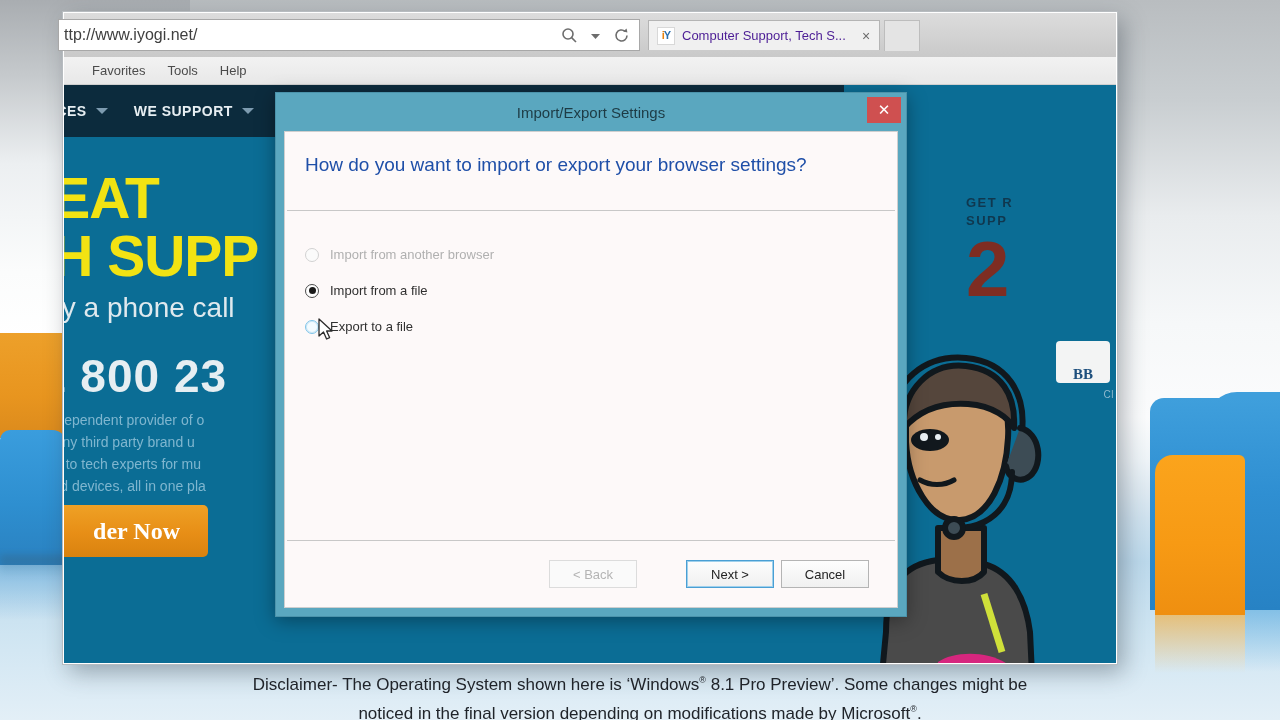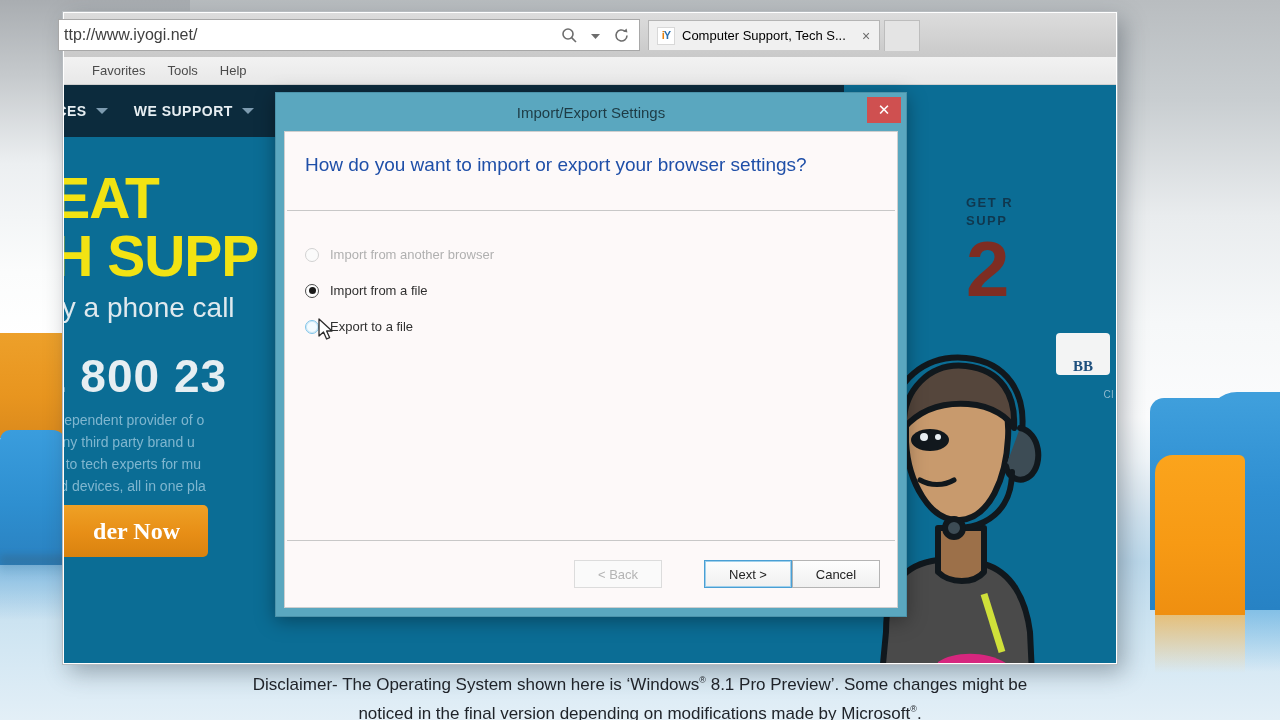--- a/index.html
+++ b/index.html
@@ -44,21 +44,21 @@
   .addr-wrap{flex:0 0 580px;height:30px;margin-left:-6px;background:#ffffff;border:1px solid #a8a8a8;
     display:flex;align-items:center;}
   .addr-text{flex:1;font-size:16px;color:#3f3f3f;padding-left:5px;white-space:nowrap;overflow:hidden;}
   .addr-icons{display:flex;align-items:center;gap:9px;padding-right:9px;color:#6d6d6d;}
   .ico{width:17px;height:17px;display:block;}
   .tab{margin-left:8px;width:232px;height:30px;background:#f0f0f0;border:1px solid #b4b4b4;border-bottom:none;
     display:flex;align-items:center;gap:7px;padding:0 6px 0 8px;box-sizing:border-box;}
   .favicon{width:16px;height:16px;flex:0 0 16px;background:#ffffff;border:1px solid #d8d8d8;
     font-size:11px;font-weight:bold;line-height:14px;text-align:center;color:#e8820c;letter-spacing:-1px;}
   .favicon i{font-style:normal;color:#2b6fae;}
-  .tab-title{flex:1;font-size:13px;color:#000000;white-space:nowrap;overflow:hidden;}
+  .tab-title{flex:1;font-size:13px;color:#4c1d95;white-space:nowrap;overflow:hidden;}
   .tab-close{font-size:14px;color:#6b6b6b;width:14px;text-align:center;}
   .newtab{width:34px;height:30px;margin-left:4px;background:#e4e4e4;border:1px solid #bdbdbd;border-bottom:none;}
   .ie-menubar{height:27px;background:linear-gradient(180deg,#f2f2f2 0%,#e8e8e8 100%);
     display:flex;align-items:center;gap:22px;padding-left:28px;border-bottom:1px solid #cfcfcf;}
   .menu-item{font-size:13px;color:#4b4b4b;}
 
   
   .viewport{position:relative;width:100%;height:578px;overflow:hidden;background:#0b6d95;}
   .site-nav{height:52px;background:#0c2b3d;display:flex;align-items:center;gap:26px;padding-left:0px;
     width:780px;box-sizing:border-box;}
@@ -74,21 +74,21 @@
   .order-btn{position:absolute;left:-58px;top:368px;width:202px;height:52px;
     background:linear-gradient(180deg,#efa125 0%,#e78e16 55%,#d9820f 100%);
     border-radius:5px;color:#ffffff;font-size:24px;font-weight:bold;
     display:flex;align-items:center;justify-content:flex-end;padding-right:28px;box-sizing:border-box;font-family:Liberation Serif, serif;}
 
   
   .promo{position:absolute;right:0px;top:58px;width:150px;color:#0d3247;text-align:left;}
   .promo-l1{font-size:13px;font-weight:bold;letter-spacing:1.5px;color:#10384f;}
   .promo-l2{font-size:13px;font-weight:bold;letter-spacing:1.5px;color:#10384f;margin-top:3px;}
   .promo-num{font-size:78px;font-weight:bold;color:#7e2d22;line-height:78px;margin-top:2px;}
-  .bbb{position:absolute;right:6px;top:196px;width:54px;height:42px;background:#f3f4f4;border-radius:4px;
+  .bbb{position:absolute;right:6px;top:204px;width:54px;height:42px;background:#f3f4f4;border-radius:4px;
     display:flex;align-items:flex-end;justify-content:center;}
   .bbb b{font-size:15px;color:#1d4f7d;font-family:"Liberation Serif",serif;}
   .bbb-sub{position:absolute;right:2px;top:252px;font-size:10px;color:#8fb9cd;letter-spacing:.5px;}
 
   
   .agent{position:absolute;left:770px;top:195px;width:220px;height:385px;}
 
   
   #dialog{position:absolute;left:275px;top:92px;width:632px;height:525px;
     background:#5aa7bf;border:1px solid #4b93ab;box-sizing:border-box;
@@ -105,21 +105,21 @@
   .radio-row{display:flex;align-items:center;gap:11px;margin-bottom:21px;position:relative;}
   .radio{width:14px;height:14px;border-radius:50%;border:1px solid #9a9a9a;background:#ffffff;
     box-sizing:border-box;display:flex;align-items:center;justify-content:center;flex:0 0 14px;}
   .radio.disabled{border-color:#d2d2d2;background:#fbfbfb;}
   .radio.checked{border-color:#4c4c4c;}
   .radio.checked::after{content:"";width:7px;height:7px;border-radius:50%;background:#1a1a1a;}
   .radio.hover{border-color:#7fc3e8;box-shadow:0 0 0 1px #cfe9f7 inset;background:#f3fbff;}
   .radio-label{font-size:13px;color:#303030;}
   .radio-label.disabled{color:#b0b0b0;}
   .dlg-footsep{height:1px;background:#c8c8c8;margin:0 2px;}
-  .dlg-foot{height:66px;display:flex;align-items:center;justify-content:flex-end;gap:0;padding-right:17px;}
+  .dlg-foot{height:66px;display:flex;align-items:center;justify-content:flex-end;gap:7px;padding-right:28px;}
   .btn{width:88px;height:28px;font-size:13px;display:flex;align-items:center;justify-content:center;
     background:linear-gradient(180deg,#fdfdfd,#f0f0f0);border:1px solid #b4b4b4;color:#242424;box-sizing:border-box;}
   .btn.disabled{color:#b4b4b4;border-color:#dcdcdc;background:#fafafa;}
   .btn.focus{border:1px solid #4a9fd4;box-shadow:0 0 0 1px #9fd0ec inset;margin-left:42px;}
 
   
   #cursor{position:absolute;left:318px;top:318px;width:16px;height:24px;pointer-events:none;}
 
   
   #disclaimer{position:absolute;left:0;top:668px;width:1280px;text-align:center;

